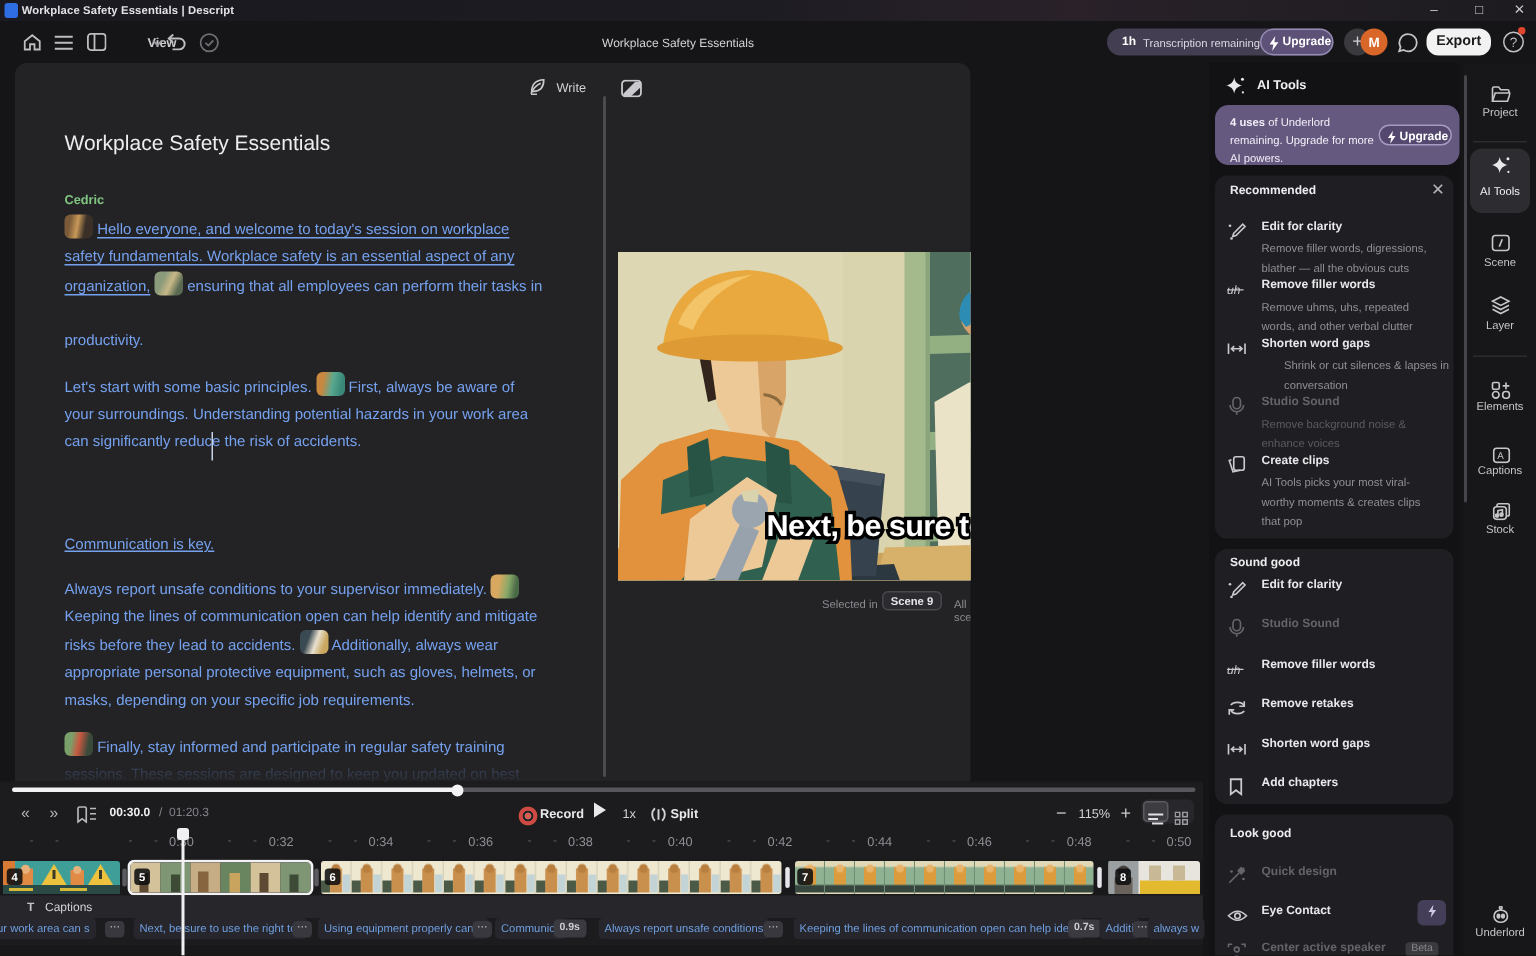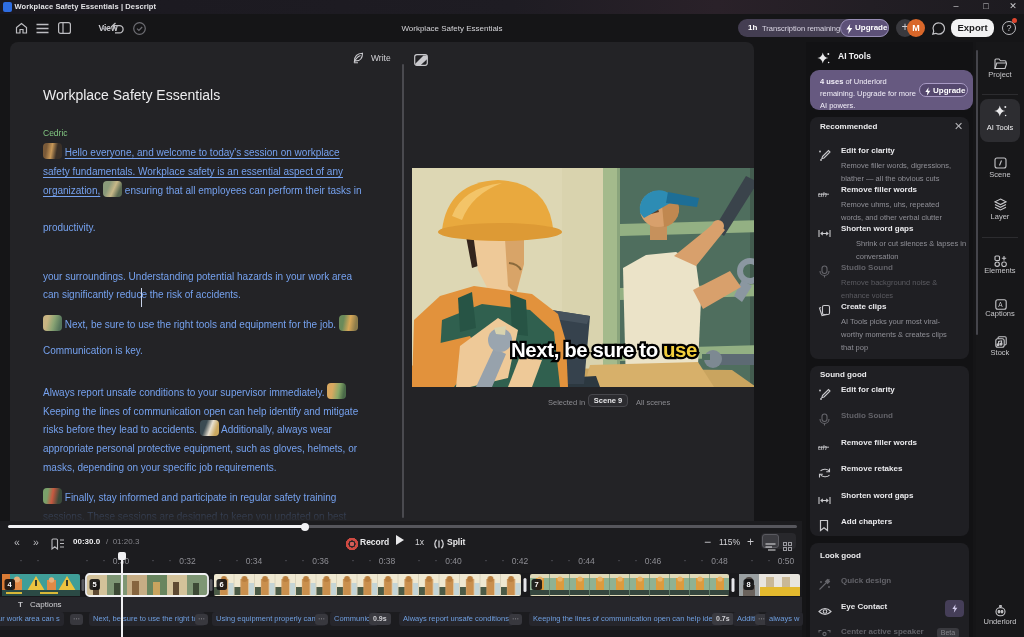--- a/index.html
+++ b/index.html
@@ -13,21 +13,21 @@
   #titlebar .tlogo { position:absolute; left:2.5px; top:2px; width:9px; height:10px; border-radius:2px; background:#2e6de2; }
   #titlebar .ttext { position:absolute; left:14.5px; top:1.5px; font-size:7.5px; font-weight:bold; color:#e3e3e6; letter-spacing:.1px; }
   .winbtn { position:absolute; top:0px; height:14px; line-height:13px; color:#c9c9cc; font-size:9px; text-align:center; width:20px; }
 
   
   #toolbar { position:absolute; left:0; top:14px; width:1024px; height:28px; background:#151517; }
   .tbicon { position:absolute; top:0; height:28px; display:flex; align-items:center; justify-content:center; color:#bdbdc1; }
   .tbtext { font-size:8.5px; font-weight:bold; color:#cfcfd3; }
 
   
-  #mainpanel { position:absolute; left:10px; top:42px; width:744px; height:479px; background:#232326; border-radius:8px 8px 0 0; overflow:hidden; }
+  #mainpanel { position:absolute; left:10px; top:42px; width:637px; height:479px; background:#232326; border-radius:8px 8px 0 0; overflow:hidden; }
   .doc-line { position:absolute; left:33px; white-space:nowrap; font-size:10px; color:#75a1ee; height:19px; line-height:19px; }
   .doc-line a { color:#75a1ee; text-decoration:underline; text-underline-offset:2px; }
   .thumb { display:inline-block; width:19px; height:16px; border-radius:4px; vertical-align:-3px; }
   .t1 { background:linear-gradient(100deg,#7a5a38 20%,#c89858 45%,#3a3028 70%); }
   .t2 { background:linear-gradient(115deg,#8a9a7a 30%,#c8b888 55%,#5a6a52 80%); }
   .t3 { background:linear-gradient(100deg,#b8c4c8 25%,#4a7a9a 50%,#d8c8a0 75%); }
   .t4 { background:linear-gradient(100deg,#c88840 25%,#5aa890 55%,#3a8878 85%); }
   .t5 { background:linear-gradient(105deg,#c8b482 25%,#8aa474 55%,#56765c 85%); }
   .t6 { background:linear-gradient(100deg,#6a8a5a 25%,#d8a858 55%,#8a7a4a 85%); }
   .t7 { background:linear-gradient(100deg,#d8a860 30%,#88a868 60%,#4a6a48 85%); }
@@ -144,32 +144,32 @@
     <div class="abs" style="left:404px;top:10px;">
       <svg width="14" height="12" viewBox="0 0 14 12" fill="none" stroke="#c9c9cd" stroke-width="1.2">
           <rect x="0.7" y="0.7" width="12.6" height="10.6" rx="2.2"></rect>
           <path d="M1.5 9.5 L9.5 1.5 H11.8 A1.5 1.5 0 0 1 13.3 3 V5 L6.5 11.3 H3 A1.8 1.8 0 0 1 1.5 9.5 Z" fill="#c9c9cd" stroke="none"></path>
         </svg>
     </div>
 
     <div class="abs" style="left:391.5px;top:22px;width:2.5px;height:454px;background:#4a4a4f;border-radius:1px;"></div>
 
     <div class="abs" style="left:33px;top:45px;font-size:14px;font-weight:normal;color:#ededef;letter-spacing:0;">Workplace Safety Essentials</div>
-    <div class="abs" style="left:33px;top:86px;font-size:8.5px;font-weight:normal;color:#80c580;">Cedric</div>
+    <div class="abs" style="left:33px;top:86px;font-size:8.5px;font-weight:bold;color:#80c580;">Cedric</div>
 
     <div class="doc-line" style="top:101px;"><span class="thumb t1"></span> <a>Hello everyone, and welcome to today's session on workplace</a></div>
     <div class="doc-line" style="top:119.8px;"><a>safety fundamentals. Workplace safety is an essential aspect of any</a></div>
     <div class="doc-line" style="top:138.6px;"><a>organization,</a> <span class="thumb t2"></span> ensuring that all employees can perform their tasks in</div>
     <div class="doc-line" style="top:176.2px;">productivity.</div>
 
+    <div class="doc-line" style="top:205.8px;">Let's start with some basic principles. <span class="thumb t4"></span> First, always be aware of</div>
     <div class="doc-line" style="top:224.6px;">your surroundings. Understanding potential hazards in your work area</div>
     <div class="doc-line" style="top:243.4px;">can significantly reduce the risk of accidents.</div>
 
-    <div class="doc-line" style="top:272.8px;"><span class="thumb t5"></span> Next, be sure to use the right tools and equipment for the job. <span class="thumb t6"></span></div>
-    <div class="doc-line" style="top:299px;">Communication is key.</div>
+    <div class="doc-line" style="top:312px;text-decoration:underline;">Communication is key.</div>
 
     <div class="doc-line" style="top:340.8px;">Always report unsafe conditions to your supervisor immediately. <span class="thumb t7"></span></div>
     <div class="doc-line" style="top:359.6px;">Keeping the lines of communication open can help identify and mitigate</div>
     <div class="doc-line" style="top:378.4px;">risks before they lead to accidents. <span class="thumb t8"></span> Additionally, always wear</div>
     <div class="doc-line" style="top:397.2px;">appropriate personal protective equipment, such as gloves, helmets, or</div>
     <div class="doc-line" style="top:416px;">masks, depending on your specific job requirements.</div>
 
     <div class="doc-line" style="top:446px;"><span class="thumb t9"></span> Finally, stay informed and participate in regular safety training</div>
     <div class="doc-line" style="top:464.8px;opacity:.42;">sessions. These sessions are designed to keep you updated on best</div>
 

